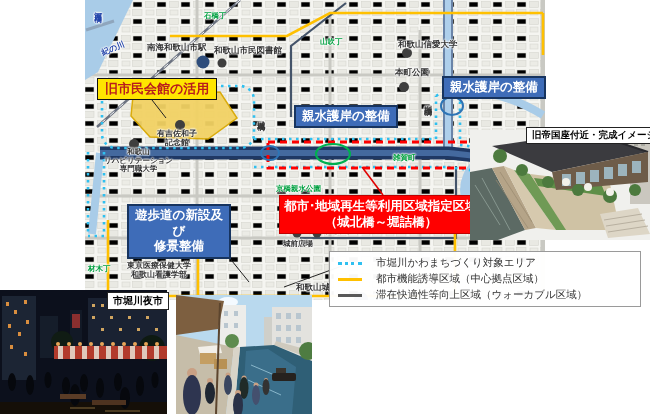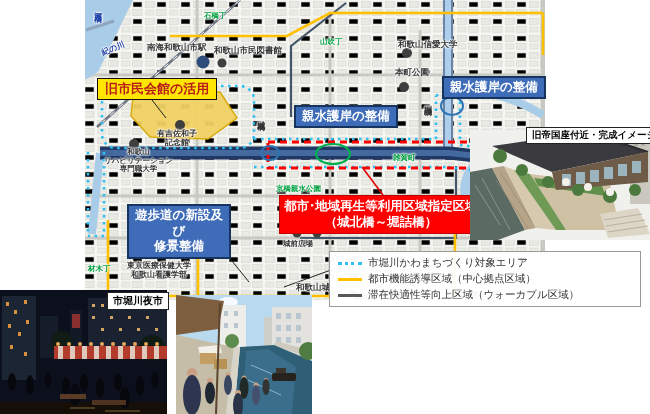--- a/index.html
+++ b/index.html
@@ -20,21 +20,21 @@
   .yellow-label{background:#ffe500;border:1.6px solid #111;color:#b91c1c;font-size:13px;padding:1px 7px;}
   .blue-label{background:#3e6cb8;border:2px solid #17345f;color:#fff;font-size:12.5px;padding:1px 6px;}
   .blue-label.multi{white-space:normal;text-align:center;line-height:1.25;padding:2px 4px;}
   .red-label{background:#ff0000;border:1.5px solid #c00000;color:#fff;font-size:12.5px;
              text-align:center;line-height:1.3;padding:2px 4px;}
   .white-label{background:#fff;border:1.5px solid #222;color:#000;font-size:10px;padding:1px 5px;}
   
   .legend{position:absolute;left:329px;top:251px;width:312px;background:rgba(255,255,255,.97);
           border:1px solid #9a9a9a;box-sizing:border-box;padding:4px 8px;display:flex;
           flex-direction:column;gap:2px;font-size:10.5px;color:#333;}
-  .legend-row{display:flex;align-items:center;gap:6px;white-space:nowrap;text-align:center;}
+  .legend-row{display:flex;align-items:center;gap:14px;white-space:nowrap;text-align:center;}
   .lm{width:24px;flex:0 0 24px;height:0;}
   .lm.dotted{border-top:3px dotted #2fc0f0;}
   .lm.solid-yellow{border-top:3.5px solid #ffc000;}
   .lm.solid-gray{border-top:3.5px solid #595959;}
 </style>
 </head>
 <body>
 
 <div class="stage">
 

